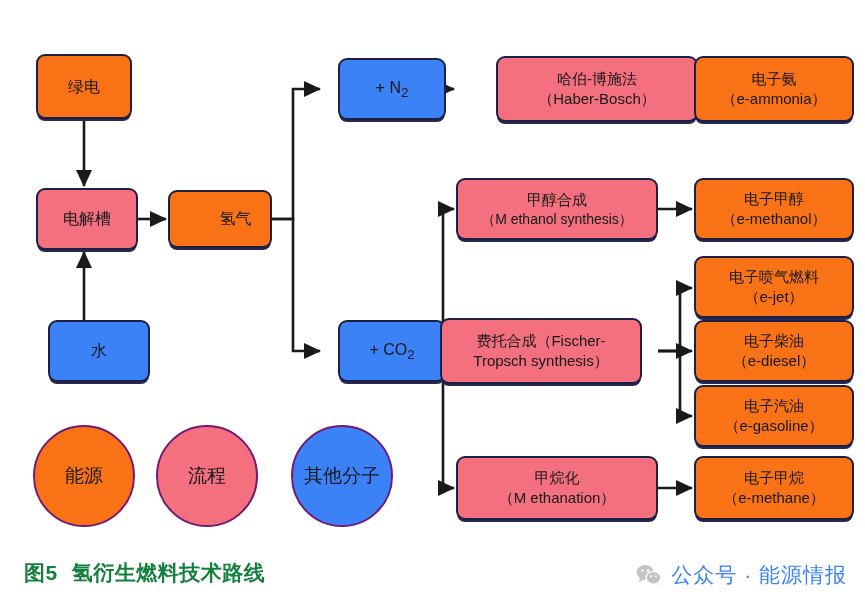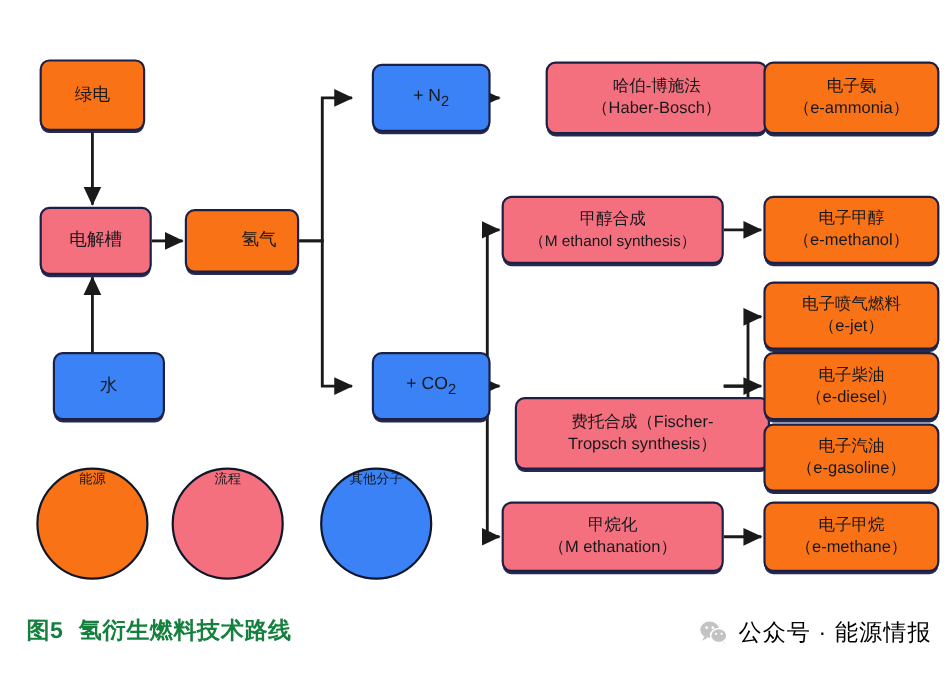--- a/index.html
+++ b/index.html
@@ -65,25 +65,26 @@
 
   .t-cn  { font-size: 15px; }
   .t-en  { font-size: 15px; }
   .t-sm  { font-size: 14px; }
   .t-lg  { font-size: 16px; }
 
   
   .legend-circle {
     position: absolute;
     box-sizing: border-box;
-    border: 2px solid #0f172a;
+    border: 2px solid #701a75;
     border-radius: 50%;
     display: flex;
+    align-items: center;
     justify-content: center;
-    font-size: 12px;
+    font-size: 19px;
     color: #16181c;
     z-index: 2;
   }
 
   
   #caption-row {
     position: absolute;
     left: 0;
     top: 545px;
     width: 865px;
@@ -100,21 +101,21 @@
     white-space: nowrap;
   }
   #figure-caption .cap-num { margin-right: 14px; }
   #watermark {
     position: absolute;
     right: 18px;
     top: 16px;
     display: flex;
     align-items: center;
     gap: 9px;
-    color: #000000;
+    color: #3b82f6;
     font-size: 21px;
     white-space: nowrap;
   }
   #watermark .wm-text { letter-spacing: 1px; }
 </style>
 </head>
 <body>
 
 <div id="page">
 
@@ -203,21 +204,21 @@
       </span>
     </div>
 
     <div class="node fill-process" style="left:456px; top:178px; width:202px; height:62px;">
       <span class="label">
         <span class="l1 t-cn">甲醇合成</span>
         <span class="l2 t-sm">（M ethanol synthesis）</span>
       </span>
     </div>
 
-    <div class="node fill-process" style="left:468px; top:318px; width:232px; height:66px;margin-top:43px;">
+    <div class="node fill-process" style="left:440px; top:318px; width:202px; height:66px;">
       <span class="label">
         <span class="l1 t-cn">费托合成（Fischer-</span>
         <span class="l2 t-cn">Tropsch synthesis）</span>
       </span>
     </div>
 
     <div class="node fill-process" style="left:456px; top:456px; width:202px; height:64px;">
       <span class="label">
         <span class="l1 t-cn">甲烷化</span>
         <span class="l2 t-en">（M ethanation）</span>

